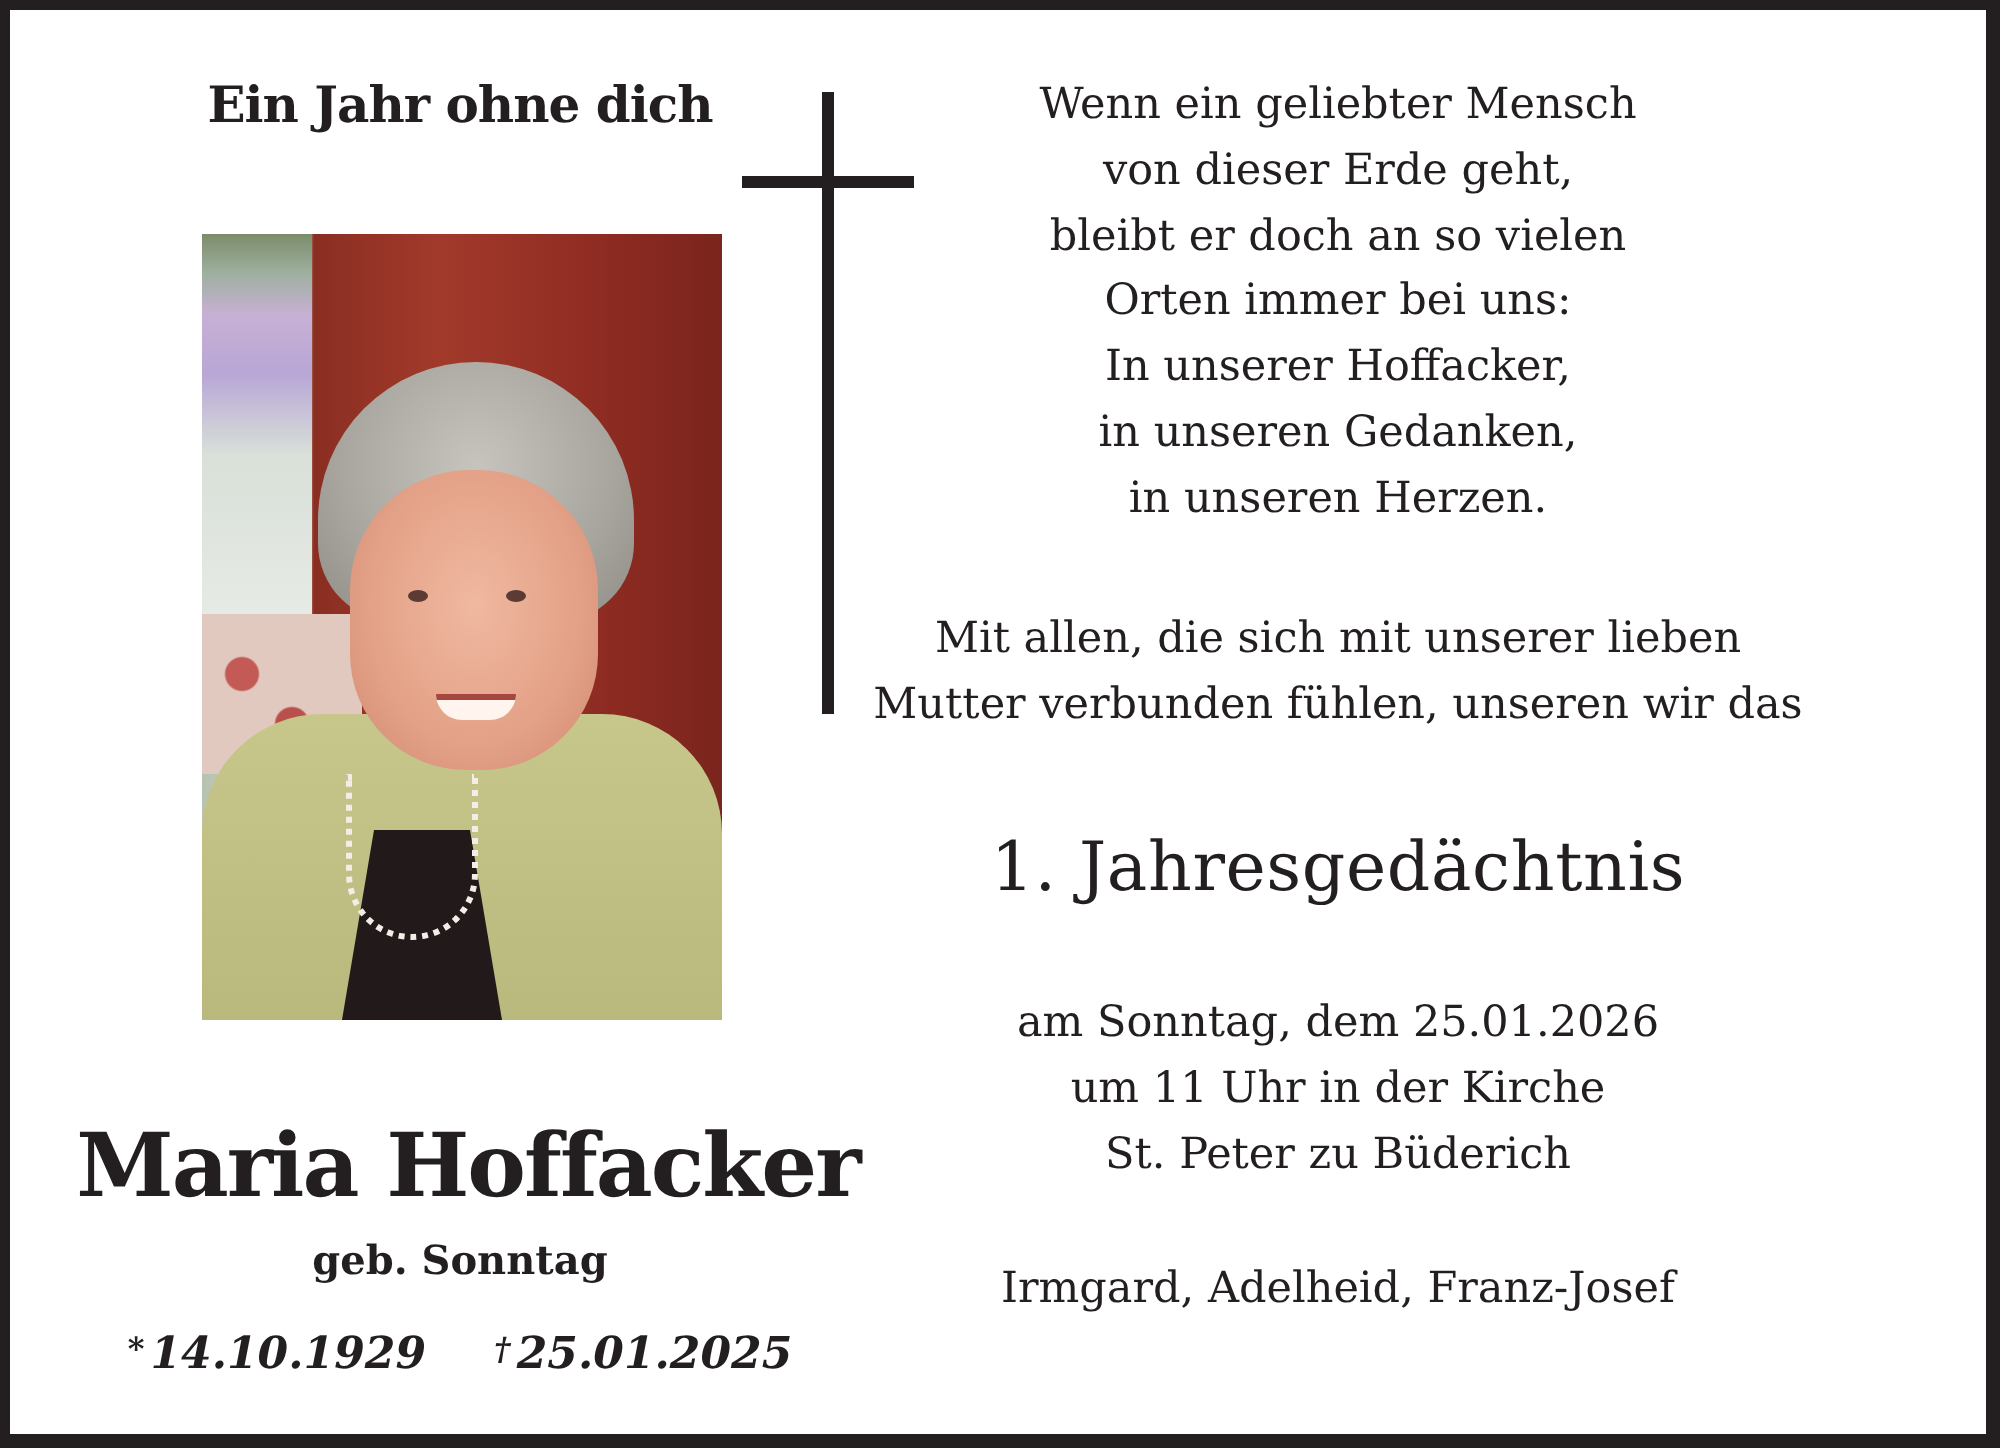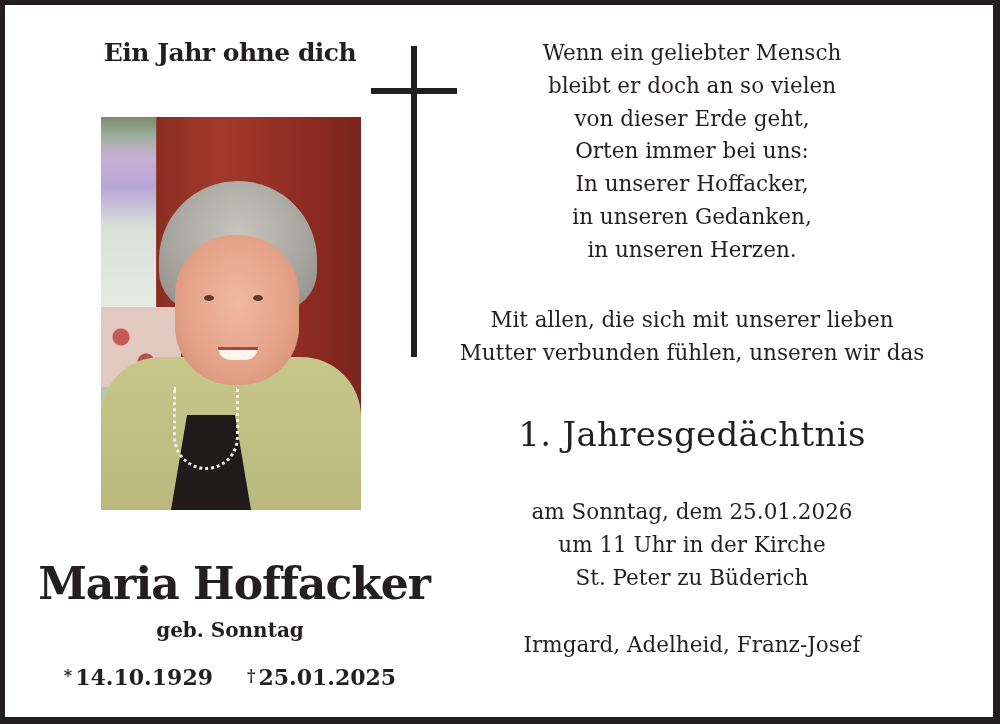--- a/index.html
+++ b/index.html
@@ -36,25 +36,25 @@
   .photo .eye { position: absolute; top: 178px; width: 10px; height: 6px; border-radius: 50%; background: #5b3b33; }
   .photo .jacket { position: absolute; left: 0; top: 240px; width: 260px; height: 153px;
     background: linear-gradient(180deg, #c7c78c 0, #b9b97d 100%); border-radius: 60px 60px 0 0; }
   .photo .shirt { position: absolute; left: 70px; top: 298px; width: 80px; height: 95px; background: #22191a;
     clip-path: polygon(20% 0, 80% 0, 100% 100%, 0 100%); }
   .photo .pearls { position: absolute; left: 72px; top: 270px; width: 60px; height: 80px; border-radius: 0 0 40px 40px;
     border: 3px dotted #f2ede6; border-top: none; }
 
   #name { left: 20px; width: 428px; top: 558px; font-size: 44px; letter-spacing: -1px; }
   #maiden { left: 60px; width: 340px; top: 618px; font-size: 20px; }
-  #dates { left: 40px; width: 380px; top: 664px; font-size: 22px; }
+  #dates { left: 40px; width: 380px; top: 664px; font-size: 22px; font-style: italic; }
   #dates .sep { display: inline-block; width: 34px; }
   #dates .sym { font-size: 16px; vertical-align: 4px; margin-right: 3px; }
 
-  .right-col { left: 452px; width: 480px; }
+  .right-col { left: 429px; width: 480px; }
   #poem { top: 37px; font-size: 21.5px; line-height: 32.8px; }
   #intro { top: 304px; font-size: 21.5px; line-height: 32.8px; }
   #occasion { top: 414px; font-size: 34px; letter-spacing: 0.3px; }
   #service { top: 496px; font-size: 21.5px; line-height: 32.8px; }
   #family { top: 628px; font-size: 21.5px; line-height: 33px; }
   .line { display: block; white-space: nowrap; }
 </style>
 </head>
 <body>
 
@@ -81,22 +81,22 @@
 </div>
 
 <div id="name" class="abs serif bold center">Maria Hoffacker</div>
 <div id="maiden" class="abs serif bold center">geb. Sonntag</div>
 <div id="dates" class="abs serif bold center">
   <span class="sym">*</span><span>14.10.1929</span><span class="sep"></span><span class="sym">†</span><span>25.01.2025</span>
 </div>
 
 <div id="poem" class="abs serif center right-col">
   <span class="line">Wenn ein geliebter Mensch</span>
+  <span class="line">von dieser Erde geht,</span>
   <span class="line">bleibt er doch an so vielen</span>
-  <span class="line">von dieser Erde geht,</span>
   <span class="line">Orten immer bei uns:</span>
   <span class="line">In unserer Hoffacker,</span>
   <span class="line">in unseren Gedanken,</span>
   <span class="line">in unseren Herzen.</span>
 </div>
 
 <div id="intro" class="abs serif center right-col">
   <span class="line">Mit allen, die sich mit unserer lieben</span>
   <span class="line">Mutter verbunden fühlen, unseren wir das</span>
 </div>

